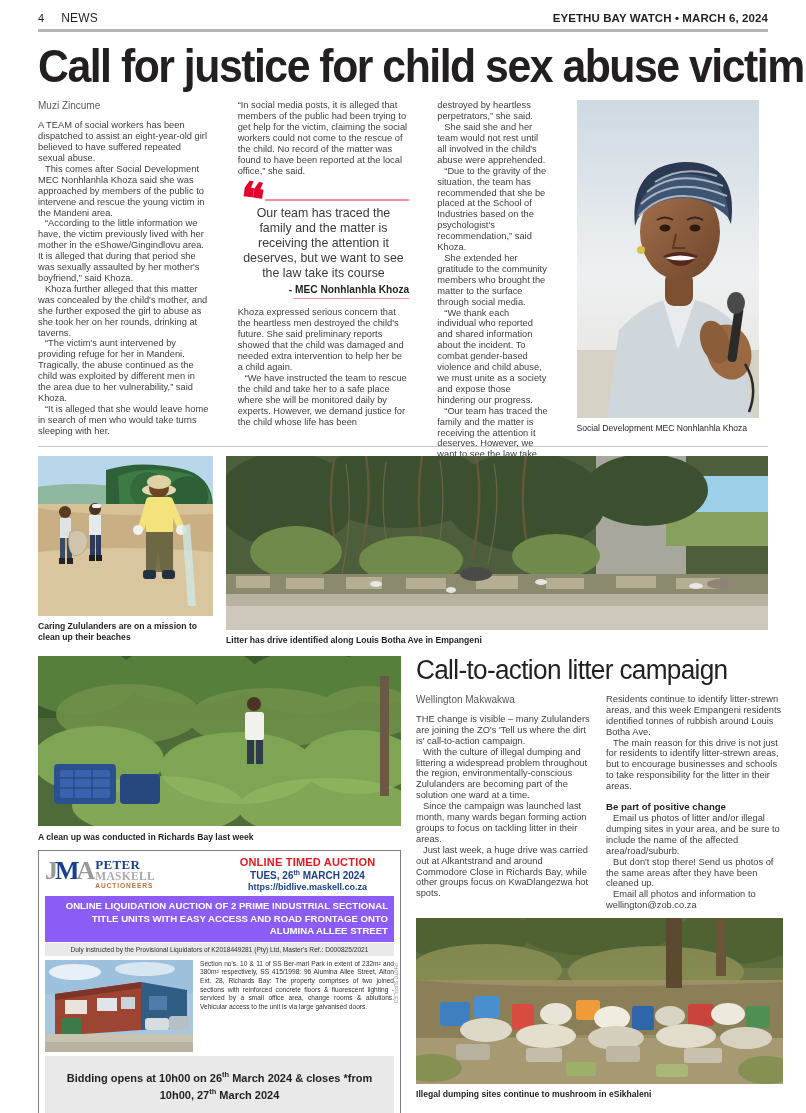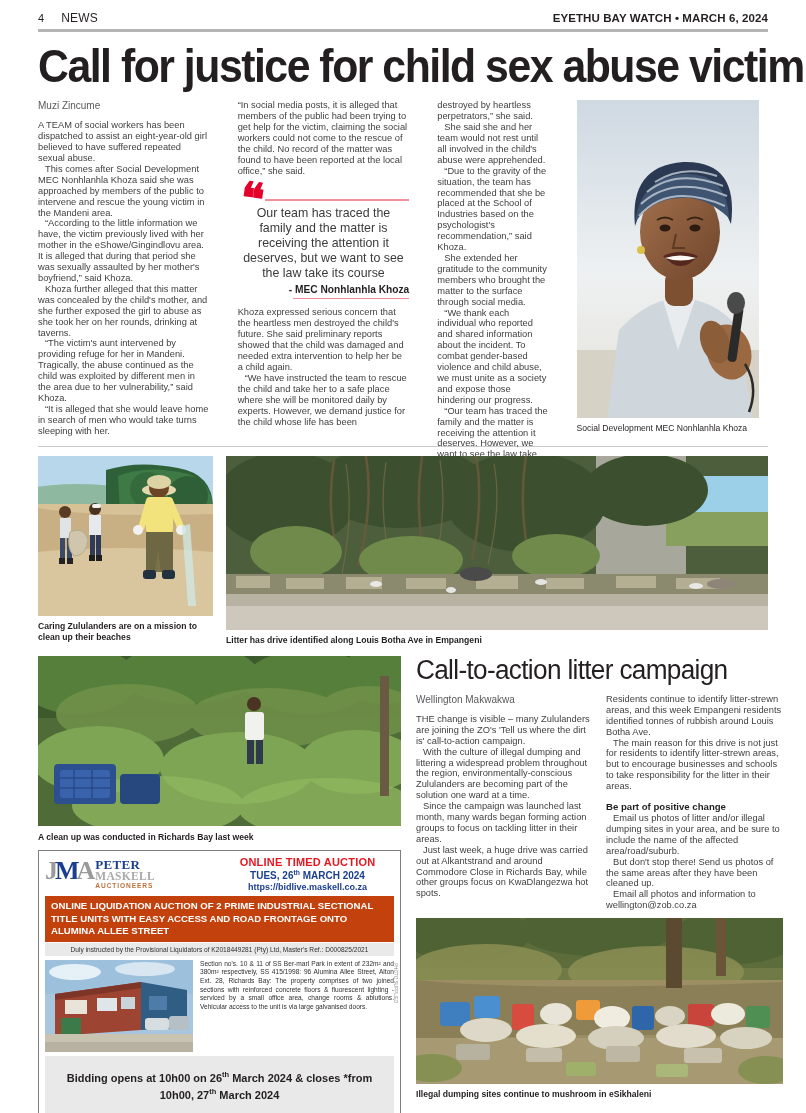--- a/index.html
+++ b/index.html
@@ -113,21 +113,21 @@
   .pm-1 { font-family: "Liberation Serif", serif; font-size: 13px; font-weight: 700;
           color: #1b3f8f; letter-spacing: .3px; }
   .pm-2 { font-family: "Liberation Serif", serif; font-size: 11.5px; font-weight: 700;
           color: #a9a9a9; letter-spacing: .3px; }
   .pm-3 { font-size: 6.6px; font-weight: 700; color: #c0703a; letter-spacing: .9px; }
   .ad-auctioninfo { flex: 1; text-align: center; }
   .ad-line1 { font-size: 11px; font-weight: 700; color: #e8171f; letter-spacing: .2px; }
   .ad-line2 { font-size: 10px; font-weight: 700; color: #1b3f8f; margin-top: 1px; }
   .ad-line3 { font-size: 9px; font-weight: 700; color: #1b3f8f; margin-top: 1px; }
   .ad-banner {
-    background: #c2410c; color: #ffffff; text-align: left;
+    background: #8b5cf6; color: #ffffff; text-align: right;
     font-size: 9.6px; font-weight: 700; line-height: 12.6px;
     padding: 4px 6px; margin: 2px 6px 0 6px;
   }
   .ad-instructed {
     background: #e9e9e9; text-align: center; font-size: 6.6px; color: #2f2f2f;
     padding: 3px 4px; margin: 1px 6px 0 6px;
   }
   .ad-body { display: flex; gap: 7px; padding: 4px 6px 2px 6px; }
   .ad-photo { width: 148px; height: 92px; overflow: hidden; position: relative; background: #9aa7b5; }
   .ad-desc {

